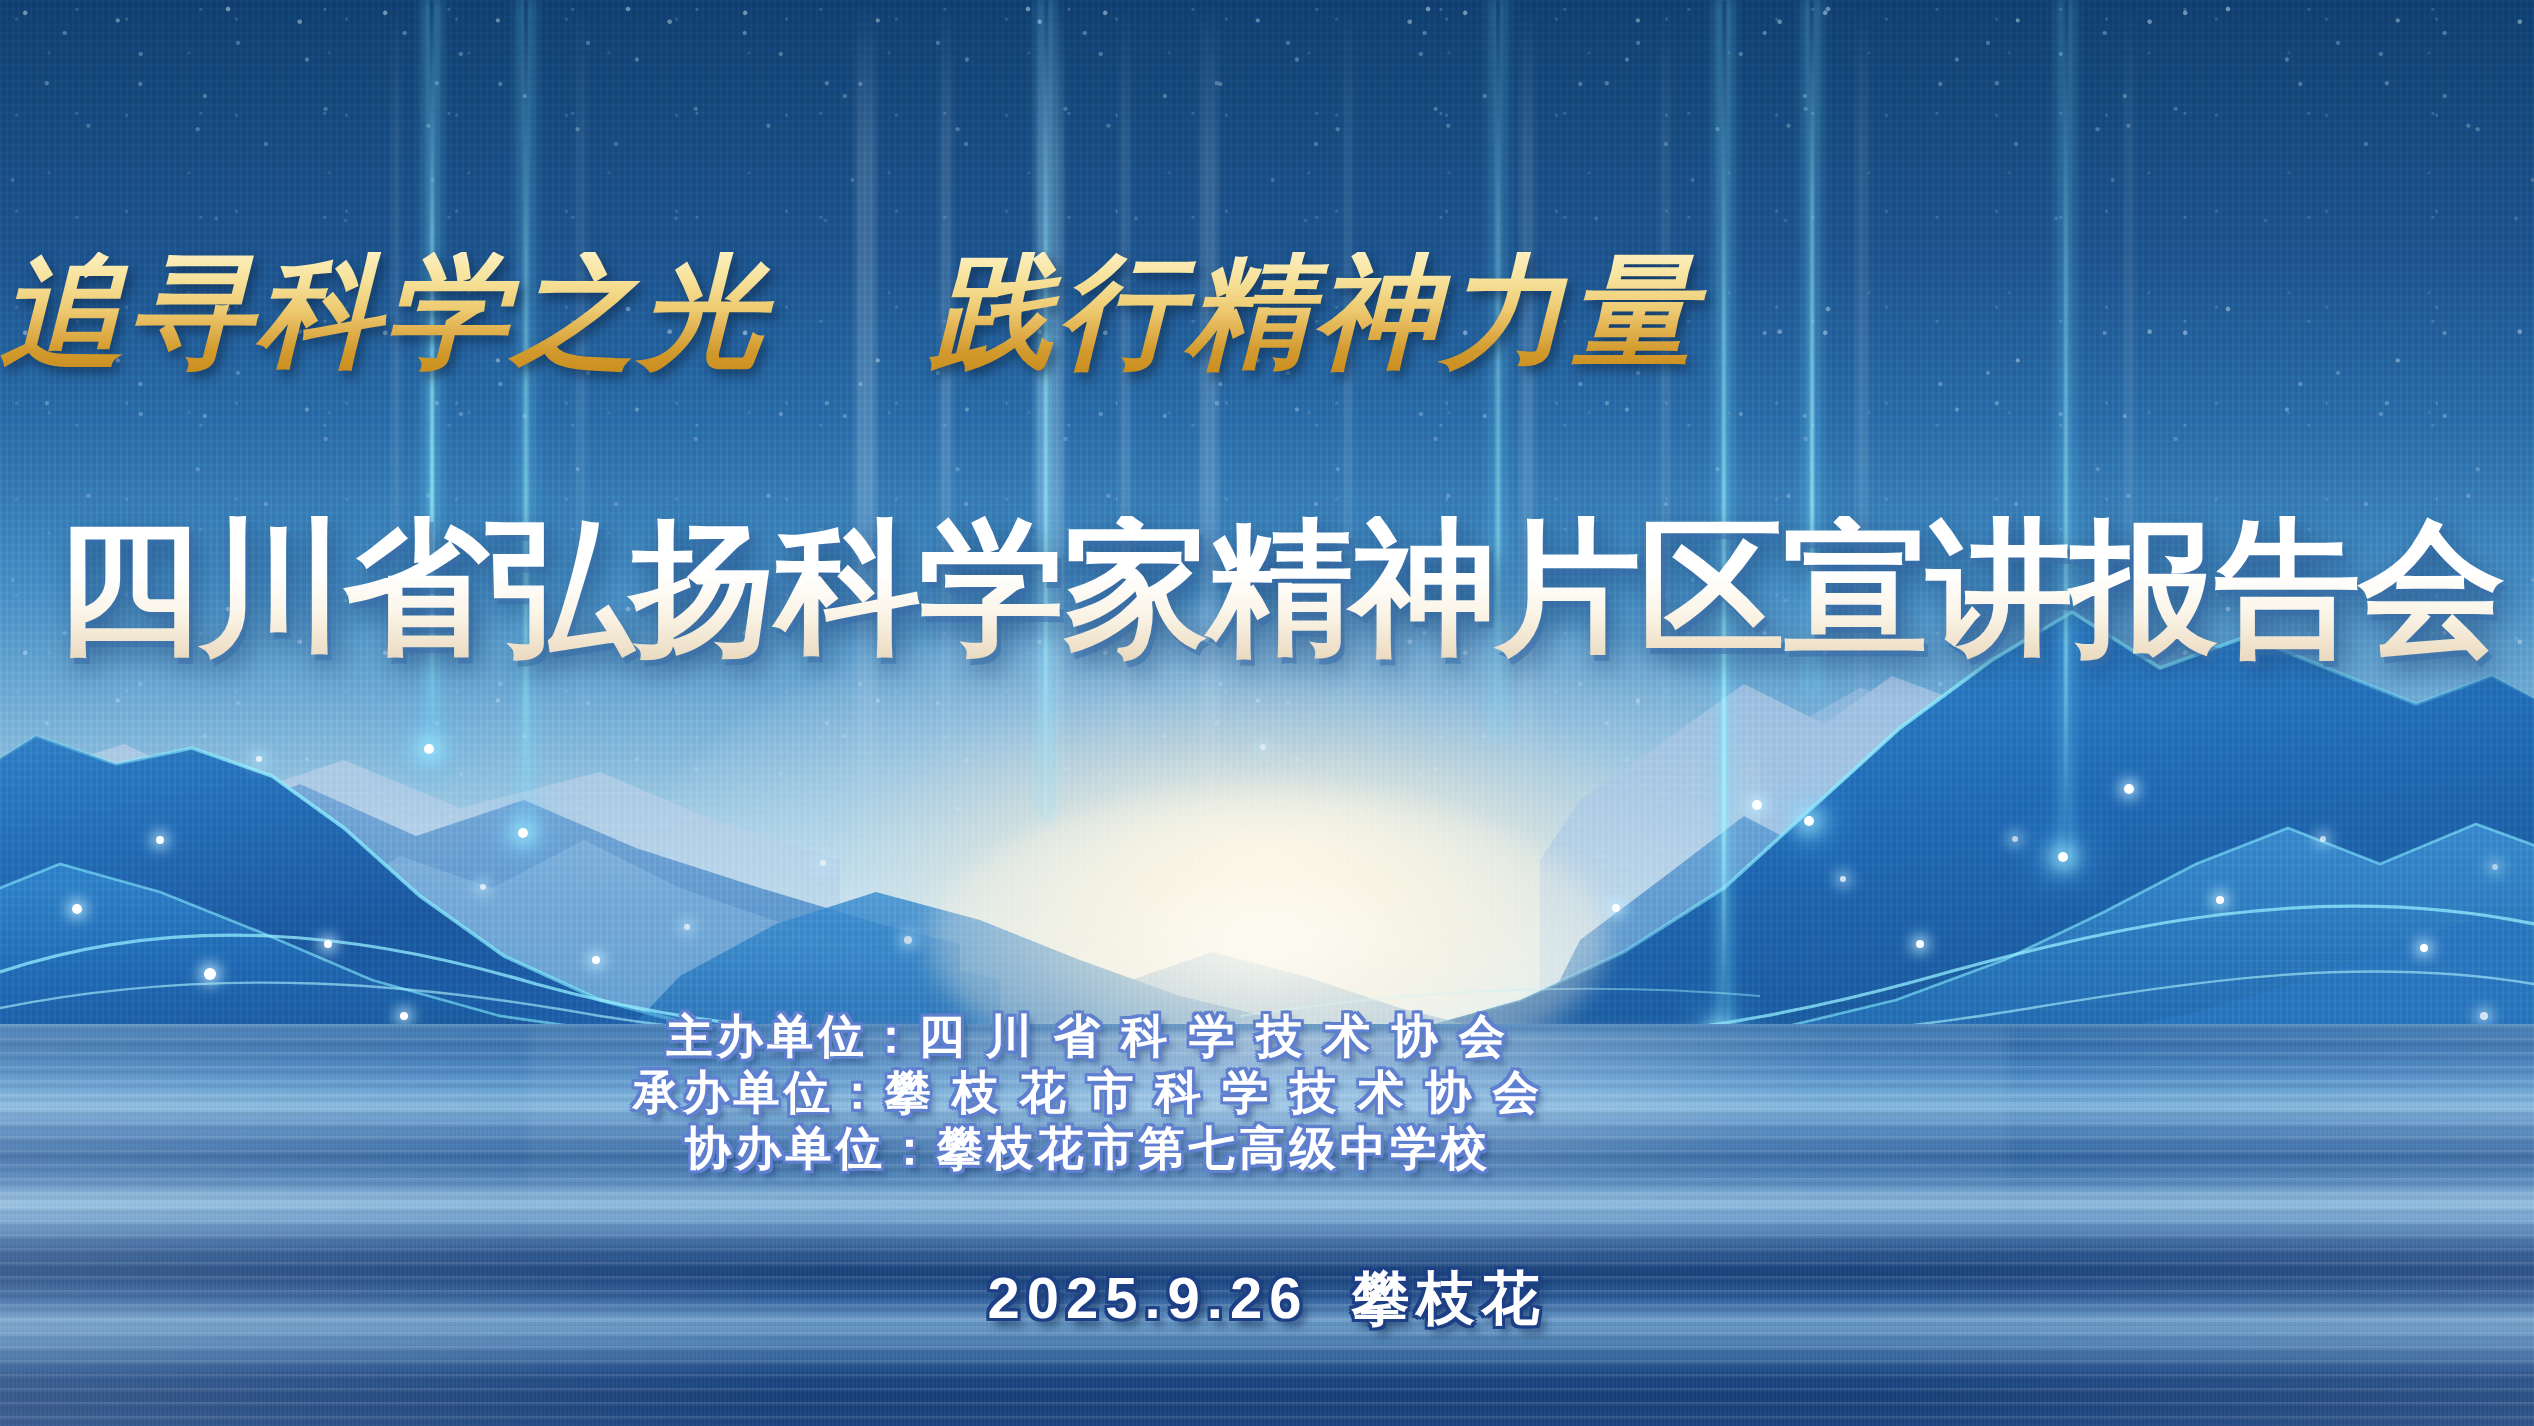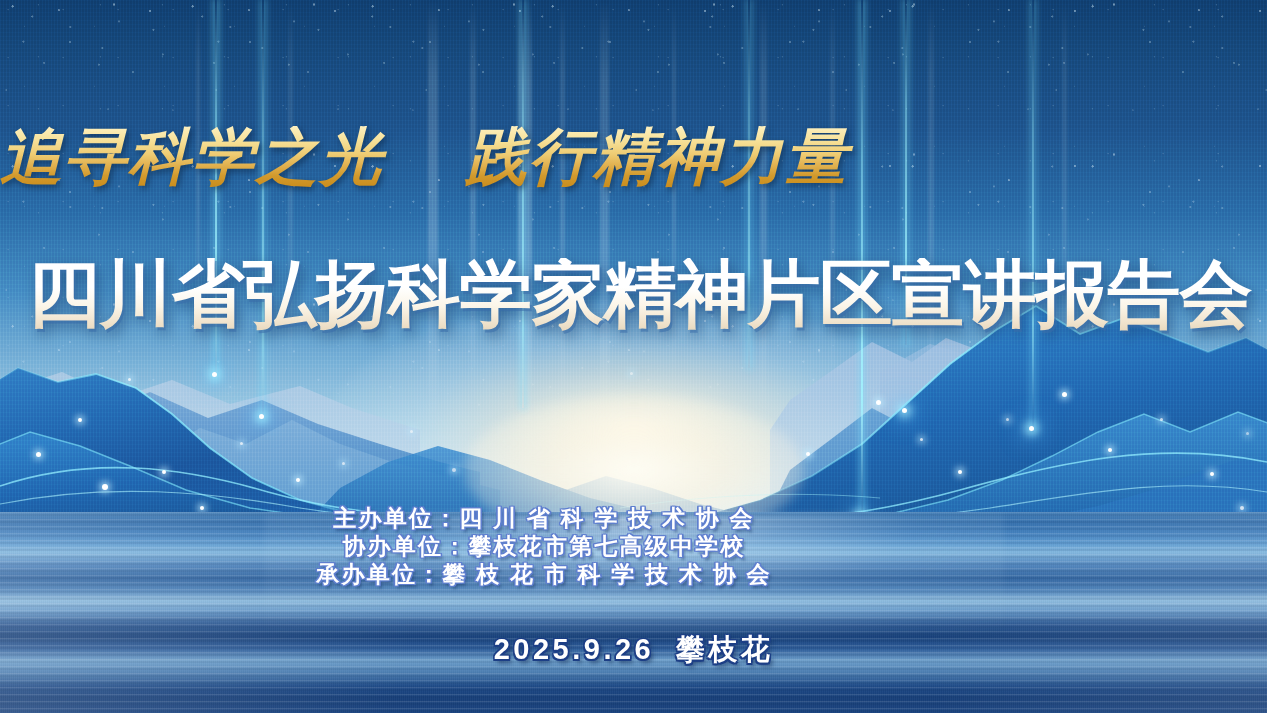--- a/index.html
+++ b/index.html
@@ -421,22 +421,22 @@
   <div class="calligraphy">
     <span>追寻科学之光</span>
     <span class="gap"></span>
     <span>践行精神力量</span>
   </div>
 
   <h1 class="main-title">四川省弘扬科学家精神片区宣讲报告会</h1>
 
   <div class="org-block">
     <div class="org-line">主办单位：四 川 省 科 学 技 术 协 会</div>
+    <div class="org-line">承办单位：攀 枝 花 市 科 学 技 术 协 会</div>
     <div class="org-line">协办单位：攀枝花市第七高级中学校</div>
-    <div class="org-line">承办单位：攀 枝 花 市 科 学 技 术 协 会</div>
   </div>
 
   <div class="date-line">
     <span>2025.9.26</span>
     <span class="city">攀枝花</span>
   </div>
 
 </div>
 
 </body></html>

